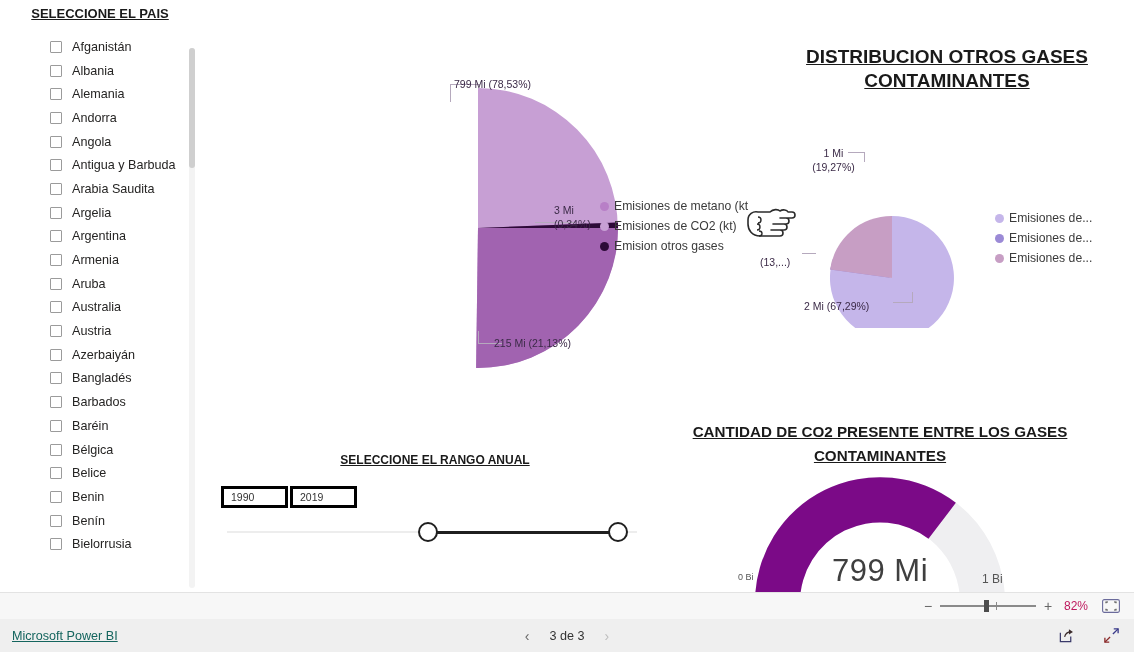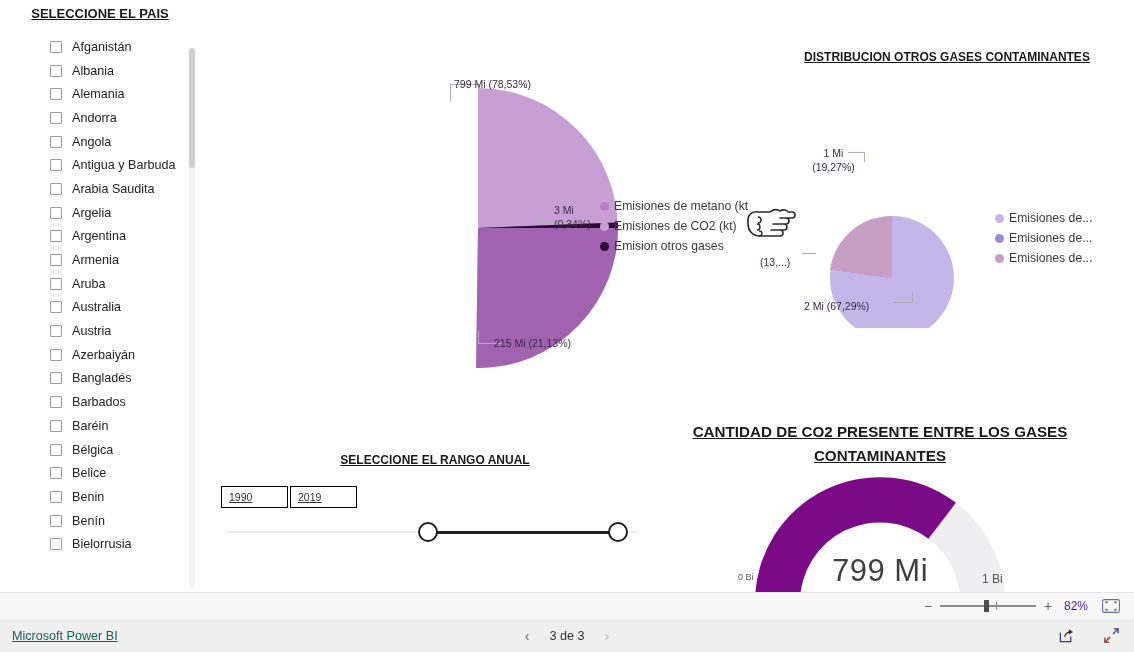--- a/index.html
+++ b/index.html
@@ -52,29 +52,29 @@
   .legend { position: absolute; font-size: 12.2px; color: #3a3a3a; }
   .legend-row { display: flex; align-items: center; height: 20px; }
   .legend-dot { width: 9px; height: 9px; border-radius: 50%; flex: none; margin-right: 5px; }
   .legend-text { white-space: nowrap; }
 
   
   .hand { position: absolute; left: 740px; top: 198px; width: 58px; height: 46px; }
 
   
   .pie2-wrap { position: absolute; left: 760px; top: 40px; width: 374px; height: 290px; }
-  .pie2-title { font-size: 12px; margin-top: 5px; }
+  .pie2-title { font-size: 19px; margin-top: 5px; }
 
   
   .slider-wrap { position: absolute; left: 205px; top: 448px; width: 460px; height: 110px; }
   .slider-title { font-size: 12px; }
   .year-boxes { position: absolute; left: 16px; top: 38px; display: flex; gap: 2px; }
   .year-box {
-    width: 67px; height: 22px; border: 1px solid #000000; background: #fff;
-    font-size: 10.5px; color: #333; display: flex; align-items: center; padding-left: 7px; text-decoration: underline;
+    width: 67px; height: 22px; border: 3px solid #000000; background: #fff;
+    font-size: 10.5px; color: #333; display: flex; align-items: center; padding-left: 7px;
   }
   .track-wrap { position: absolute; left: 22px; top: 70px; width: 410px; height: 30px; }
   .track-bg { position: absolute; left: 0; top: 13px; width: 410px; height: 2px; background: #ededed; }
   .track-active { position: absolute; left: 200px; top: 13px; width: 190px; height: 2.5px; background: #1f1f1f; }
   .thumb {
     position: absolute; top: 4px; width: 20px; height: 20px; border-radius: 50%;
     background: #fff; border: 2px solid #1f1f1f;
   }
 
   
@@ -92,21 +92,21 @@
   .zoombar {
     position: absolute; left: 0; top: 592px; width: 1134px; height: 27px;
     background: #f7f7f7; border-top: 1px solid #e3e3e3;
     display: flex; align-items: center; justify-content: flex-end;
   }
   .zb-minus, .zb-plus { font-size: 14px; color: #666; width: 16px; text-align: center; }
   .zb-track { position: relative; width: 96px; height: 14px; margin: 0 4px; }
   .zb-line { position: absolute; left: 0; top: 6px; width: 96px; height: 1.5px; background: #8a8a8a; }
   .zb-thumb { position: absolute; left: 44px; top: 1px; width: 5px; height: 12px; background: #4d4d4d; }
   .zb-tick { position: absolute; left: 56px; top: 3px; width: 1px; height: 8px; background: #8a8a8a; }
-  .zb-pct { font-size: 12px; color: #4c1d95; width: 40px; text-align: center; }
+  .zb-pct { font-size: 12px; color: #be185d; width: 40px; text-align: center; }
   .zb-fit { margin: 0 14px 0 6px; width: 18px; height: 14px; }
 
   .footer {
     position: absolute; left: 0; top: 619px; width: 1134px; height: 33px;
     background: #efefef; display: flex; align-items: center;
   }
   .footer-brand {
     margin-left: 12px; font-size: 12.6px; color: #14655e; 
   }
   .pager {

